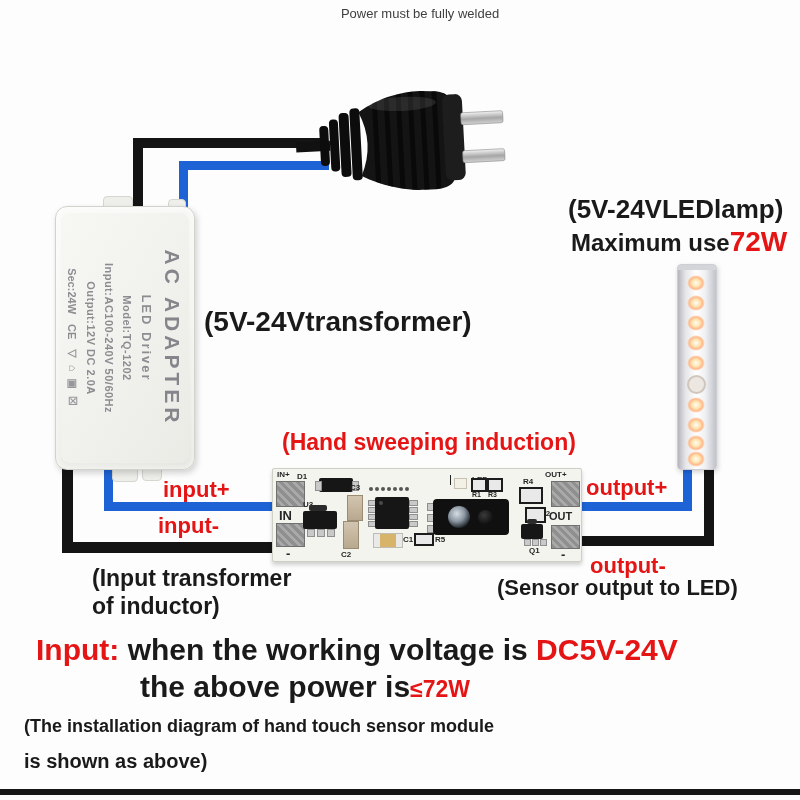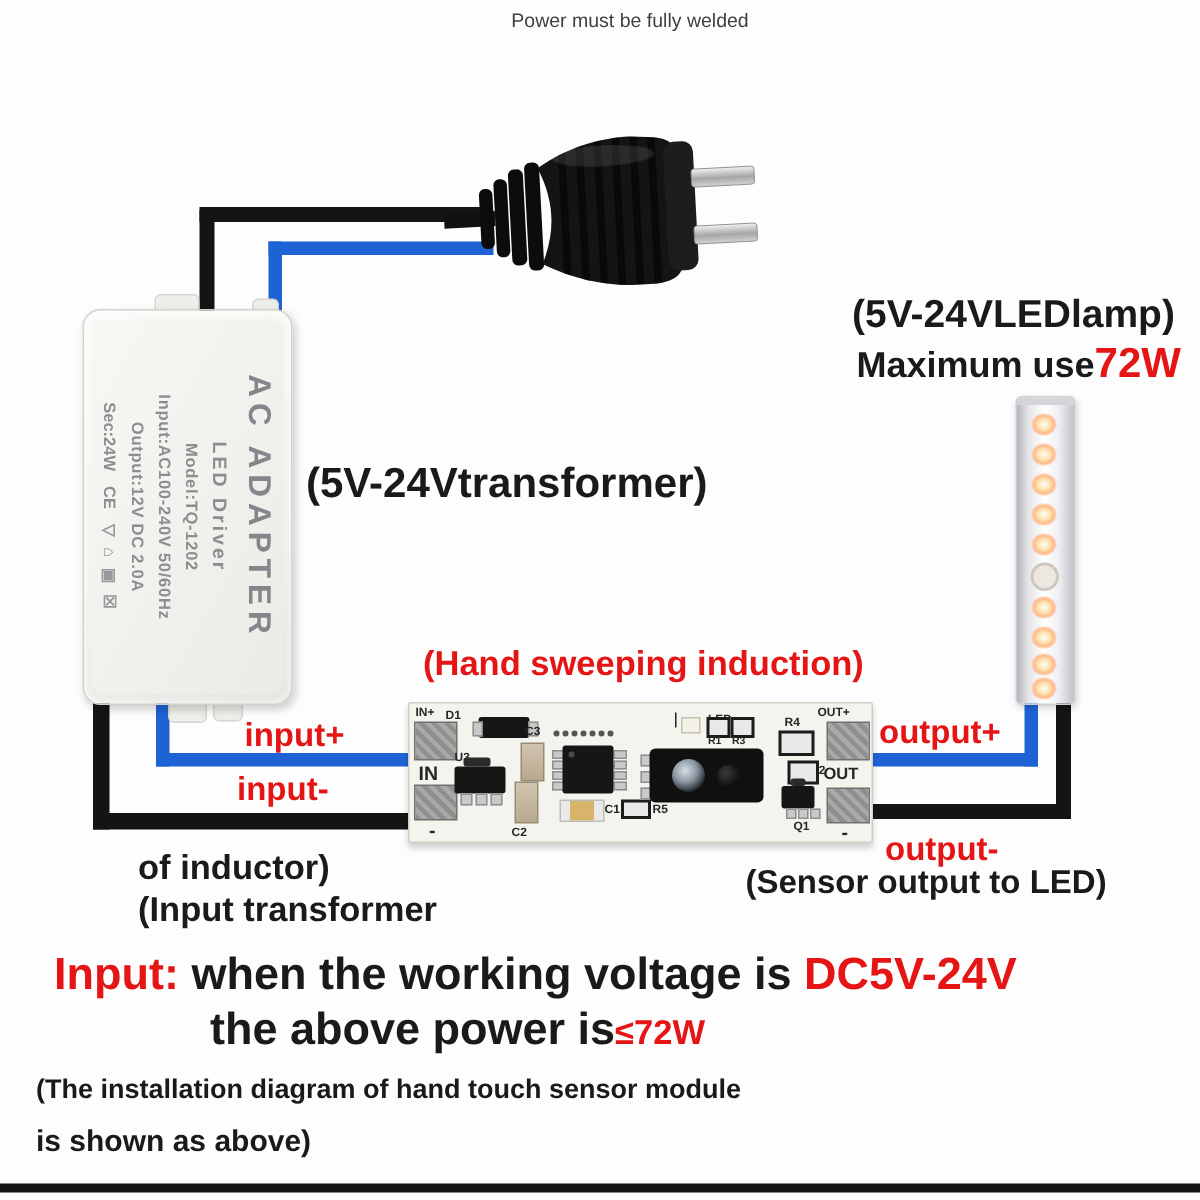--- a/index.html
+++ b/index.html
@@ -284,22 +284,22 @@
 
 <div class="cap t-transformer">(5V-24Vtransformer)</div>
 <div class="cap red t-handsweep">(Hand sweeping induction)</div>
 
 <div class="cap red wlabel" style="left:163px;top:477px;">input+</div>
 <div class="cap red wlabel" style="left:158px;top:513px;">input-</div>
 <div class="cap red wlabel" style="left:586px;top:475px;">output+</div>
 <div class="cap red wlabel" style="left:590px;top:509px;margin-top:44px;">output-</div>
 
 <div class="cap t-input-caption">
+  <span style="display:block;">(Input transformer</span>
   <span style="display:block;">of inductor)</span>
-  <span style="display:block;">(Input transformer</span>
 </div>
 <div class="cap t-output-caption">(Sensor output to LED)</div>
 
 <div class="cap t-note1">
   <span class="red">Input:</span>
   <span>when the working voltage is</span>
   <span class="red">DC5V-24V</span>
 </div>
 <div class="cap t-note2">
   <span>the above power is</span><span class="red">≤72W</span>

